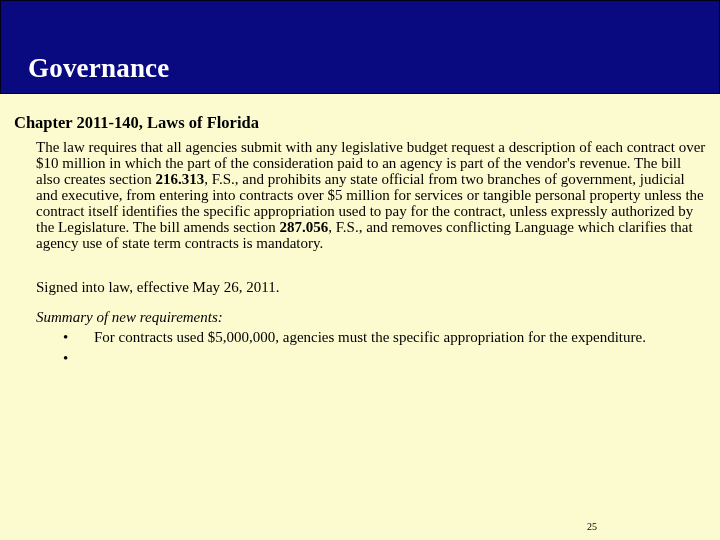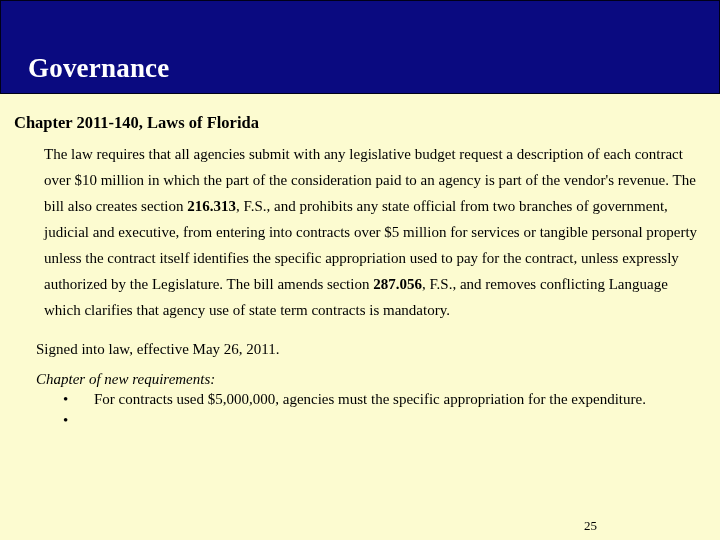--- a/index.html
+++ b/index.html
@@ -67,30 +67,30 @@
     line-height: 21px;
     white-space: nowrap;
   }
 
   .body-block {
     margin: 0 0 0 22px;
   }
   .body-para {
     font-family: "Liberation Serif", serif;
     font-size: 15px;
-    line-height: 26px;
-    margin: 8px;
+    line-height: 16px;
+    margin: 0;
   }
   .body-para .b { font-weight: bold; }
 
   .signed-line {
     font-family: "Liberation Serif", serif;
     font-size: 15px;
     line-height: 19.6px;
-    margin: 17px 0 0 22px;
+    margin: 27px 0 0 22px;
   }
 
   .summary-line {
     font-family: "Liberation Serif", serif;
     font-size: 15px;
     font-style: italic;
     line-height: 19.6px;
     margin: 10px 0 0 22px;
   }
 
@@ -113,21 +113,21 @@
     top: 0;
     font-size: 15px;
     line-height: 19.6px;
   }
 
   .page-number {
     position: absolute;
     right: 11px;
     bottom: 8px;
     font-family: "Liberation Serif", serif;
-    font-size: 13px;
+    font-size: 10px;
     line-height: 1;
     color: #000000;
   }
 </style>
 </head>
 <body>
 
 <div class="slide">
 
   <div class="title-banner">
@@ -139,21 +139,21 @@
     <div class="heading-block">
       <div class="heading-line">Chapter 2011-140, Laws of Florida</div>
     </div>
 
     <div class="body-block">
       <p class="body-para"><span>The law requires that all agencies submit with any legislative budget request a description of each contract over $10 million in which the part of the consideration paid to an agency is part of the vendor's revenue.  The bill also creates section </span><span class="b">216.313</span><span>, F.S., and prohibits any state official from two branches of government, judicial and executive, from entering into contracts over $5 million for services or tangible personal property unless the contract itself identifies the specific appropriation used to pay for the contract, unless expressly authorized by the Legislature.  The bill amends section </span><span class="b">287.056</span><span>, F.S., and removes conflicting Language which clarifies that agency use of state term contracts is mandatory.</span></p>
     </div>
 
     <div class="signed-line">Signed into law, effective May 26, 2011.</div>
 
-    <div class="summary-line">Chapter of new requirements:</div>
+    <div class="summary-line">Summary of new requirements:</div>
 
     <ul class="bullets">
         <li class="bullet-item"><span class="bullet-marker">•</span><span>For contracts used $5,000,000, agencies must the specific appropriation for the expenditure.</span></li>
         <li class="bullet-item"><span class="bullet-marker">•</span></li>
       </ul>
 
   </div>
 
   <div class="page-number">25</div>
 

